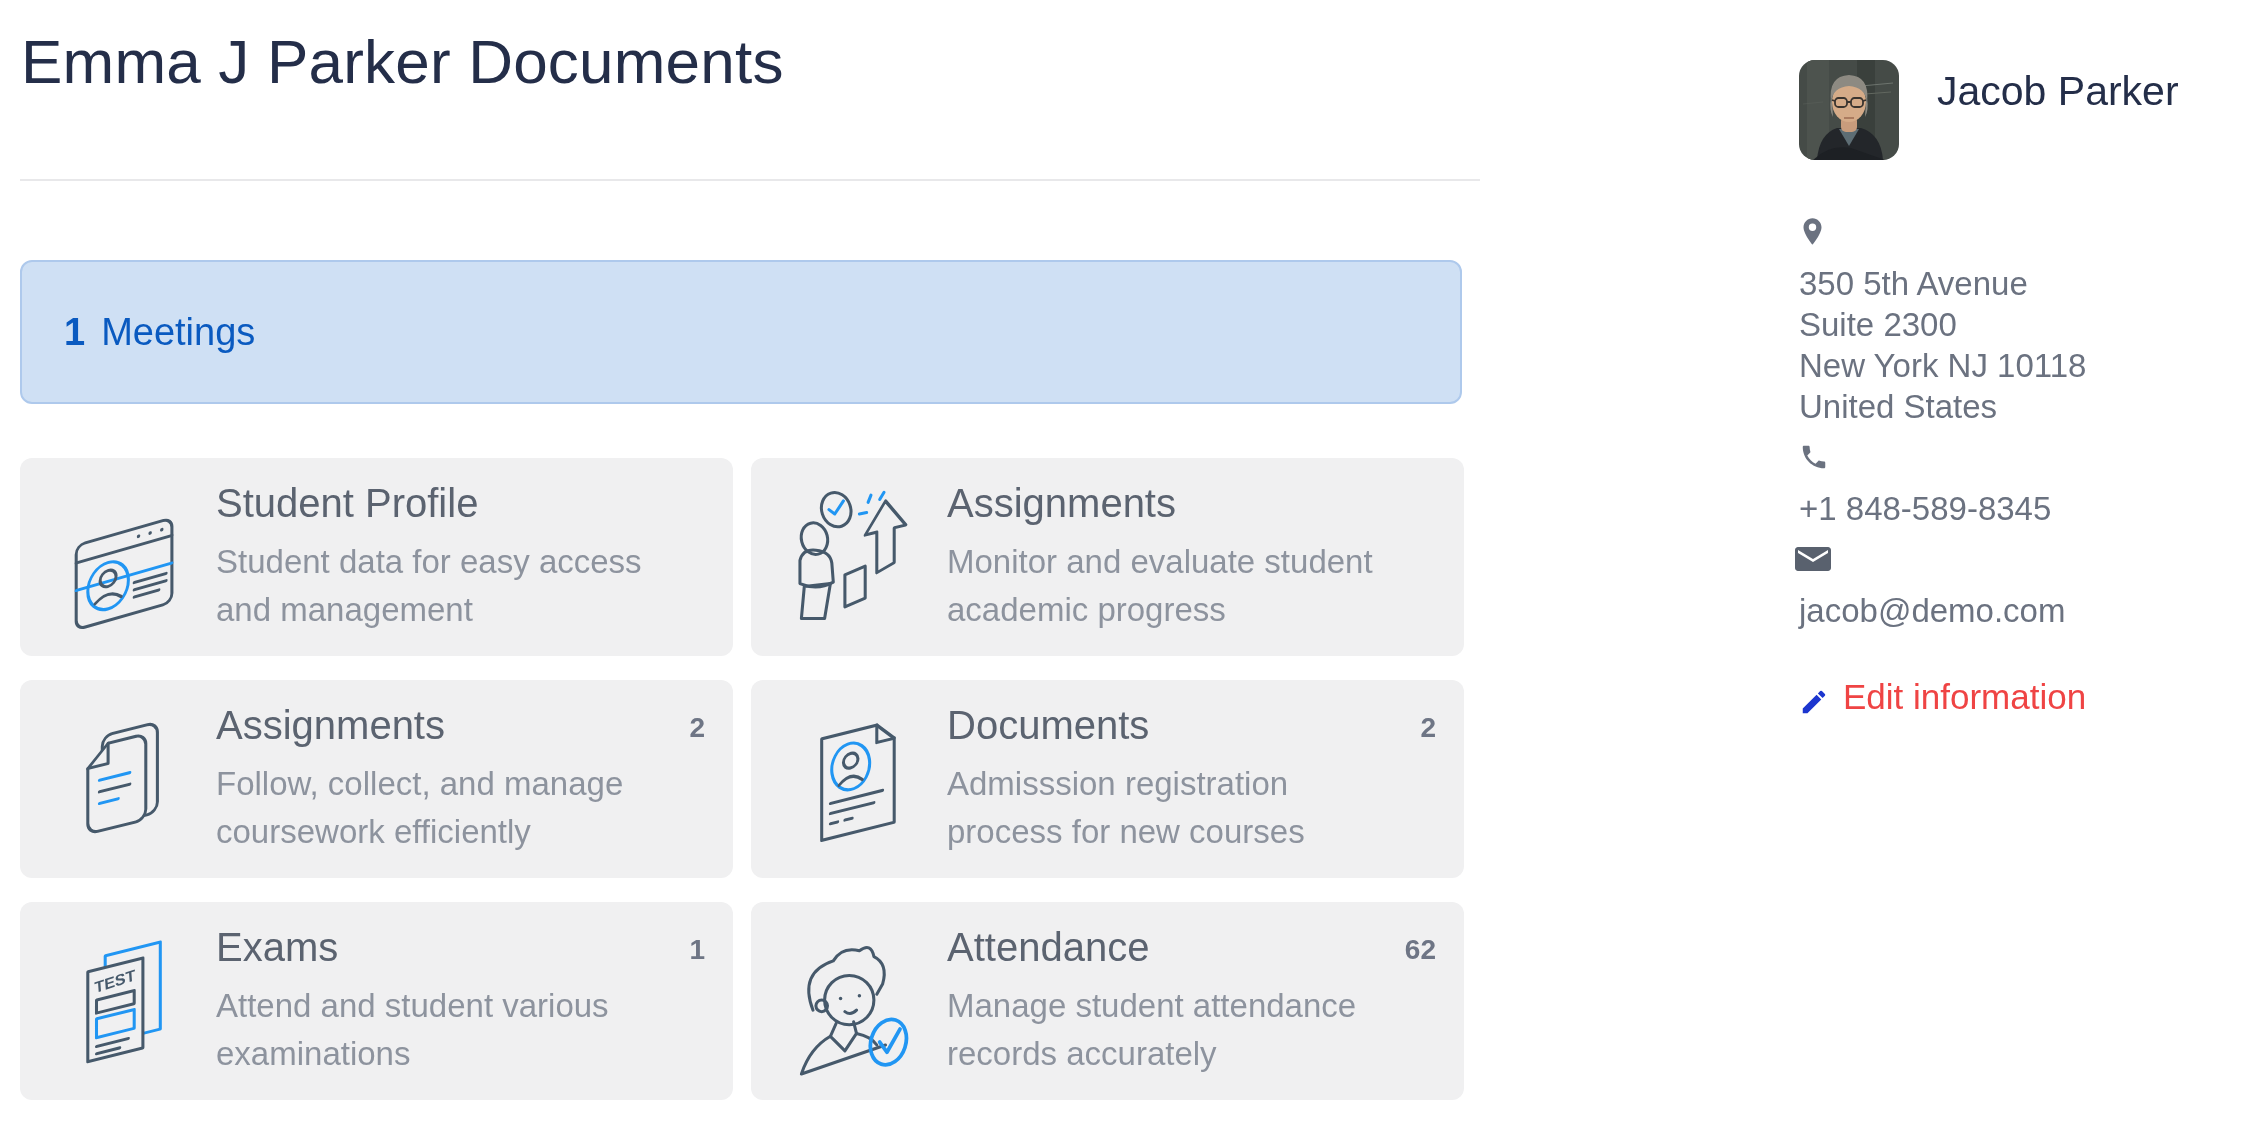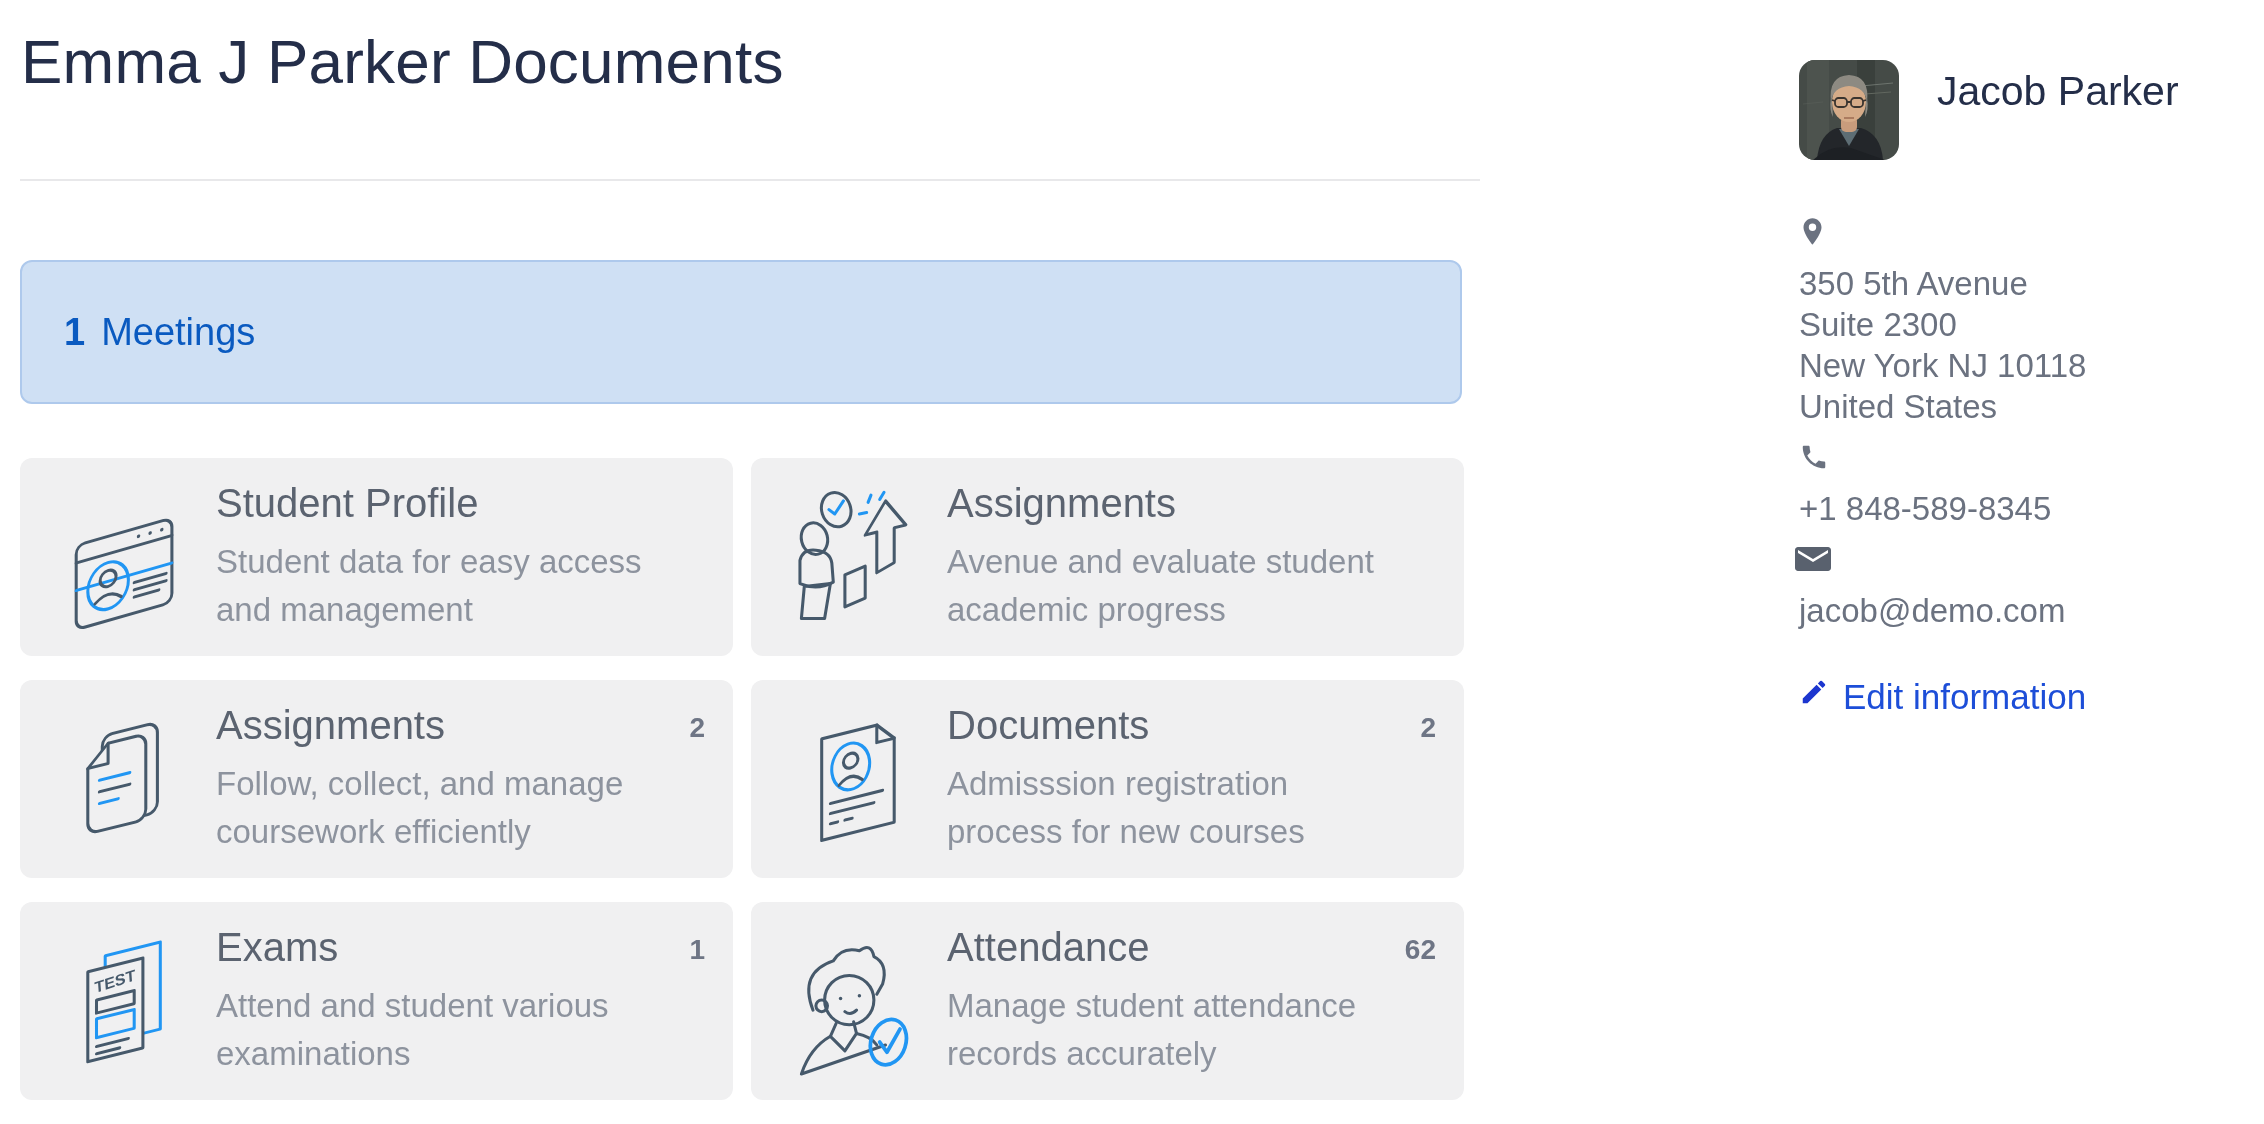--- a/index.html
+++ b/index.html
@@ -45,22 +45,22 @@
   
   .sidebar{position:absolute;left:1799px;top:42px;width:380px;margin-top:18px;}
   .profile-header{display:flex;align-items:flex-start;}
   .avatar{width:100px;height:100px;border-radius:16px;overflow:hidden;flex:0 0 auto;}
   .profile-name{margin-left:38px;margin-top:8px;font-size:41px;color:#242e49;white-space:nowrap;}
   .contact{margin-top:54px;}
   .contact-row{display:flex;margin-bottom:12px;flex-direction:column;}
   .c-icon{flex:0 0 46px;padding-top:3px;}
   .c-text{font-size:33px;color:#6b7280;line-height:41px;}
   .edit-link{
-    margin-top:46px;display:flex;align-items:flex-start;cursor:pointer;
-    color:#1d4ed8;font-size:35px;
+    margin-top:46px;display:flex;align-items:flex-end;cursor:pointer;
+    color:#ef4444;font-size:35px;
   }
   .edit-link .e-icon{margin-right:14px;display:flex;}
 </style>
 </head>
 <body>
 
 <div class="main">
   <h1 class="page-title">Emma J Parker Documents</h1>
   <div class="divider"></div>
 
@@ -109,21 +109,21 @@
             <path d="M64 70 L64 42 L56 42 L70 22 L84 42 L76 42 L76 66 Z" class="ic-dark"></path>
           </g>
           <path d="M42 62 L56 56 L56 78 L42 84 Z" class="ic-dark"></path>
           <ellipse cx="21" cy="37" rx="9" ry="11" transform="rotate(-14 21 37)" class="ic-dark"></ellipse>
           <path d="M11 52 Q13 44 22 45 Q32 46 33 54 L34 67 Q23 73 11 68 Z" class="ic-dark"></path>
           <path d="M14 70 L32 68 L28 92 L12 92 Z" class="ic-dark"></path>
         </svg>
       </div>
       <div class="card-text">
         <div class="card-title">Assignments</div>
-        <div class="card-desc">Avenue and evaluate student academic progress</div>
+        <div class="card-desc">Monitor and evaluate student academic progress</div>
       </div>
       <div class="card-badge"></div>
     </div>
 
     <div class="card">
       <div class="card-icon">
         <svg width="145" height="145" viewBox="0 0 100 100" stroke-width="2.1" stroke-linecap="round" stroke-linejoin="round">
           <g transform="translate(50,50) skewY(-14) translate(-50,-50)">
             <rect x="34" y="16" width="38" height="62" rx="7" class="ic-dark"></rect>
             <path d="M38 22 H57 a7 7 0 0 1 7 7 V74 a7 7 0 0 1 -7 7 H31 a7 7 0 0 1 -7 -7 V36 Z" class="ic-dark ic-fill-bg"></path>

